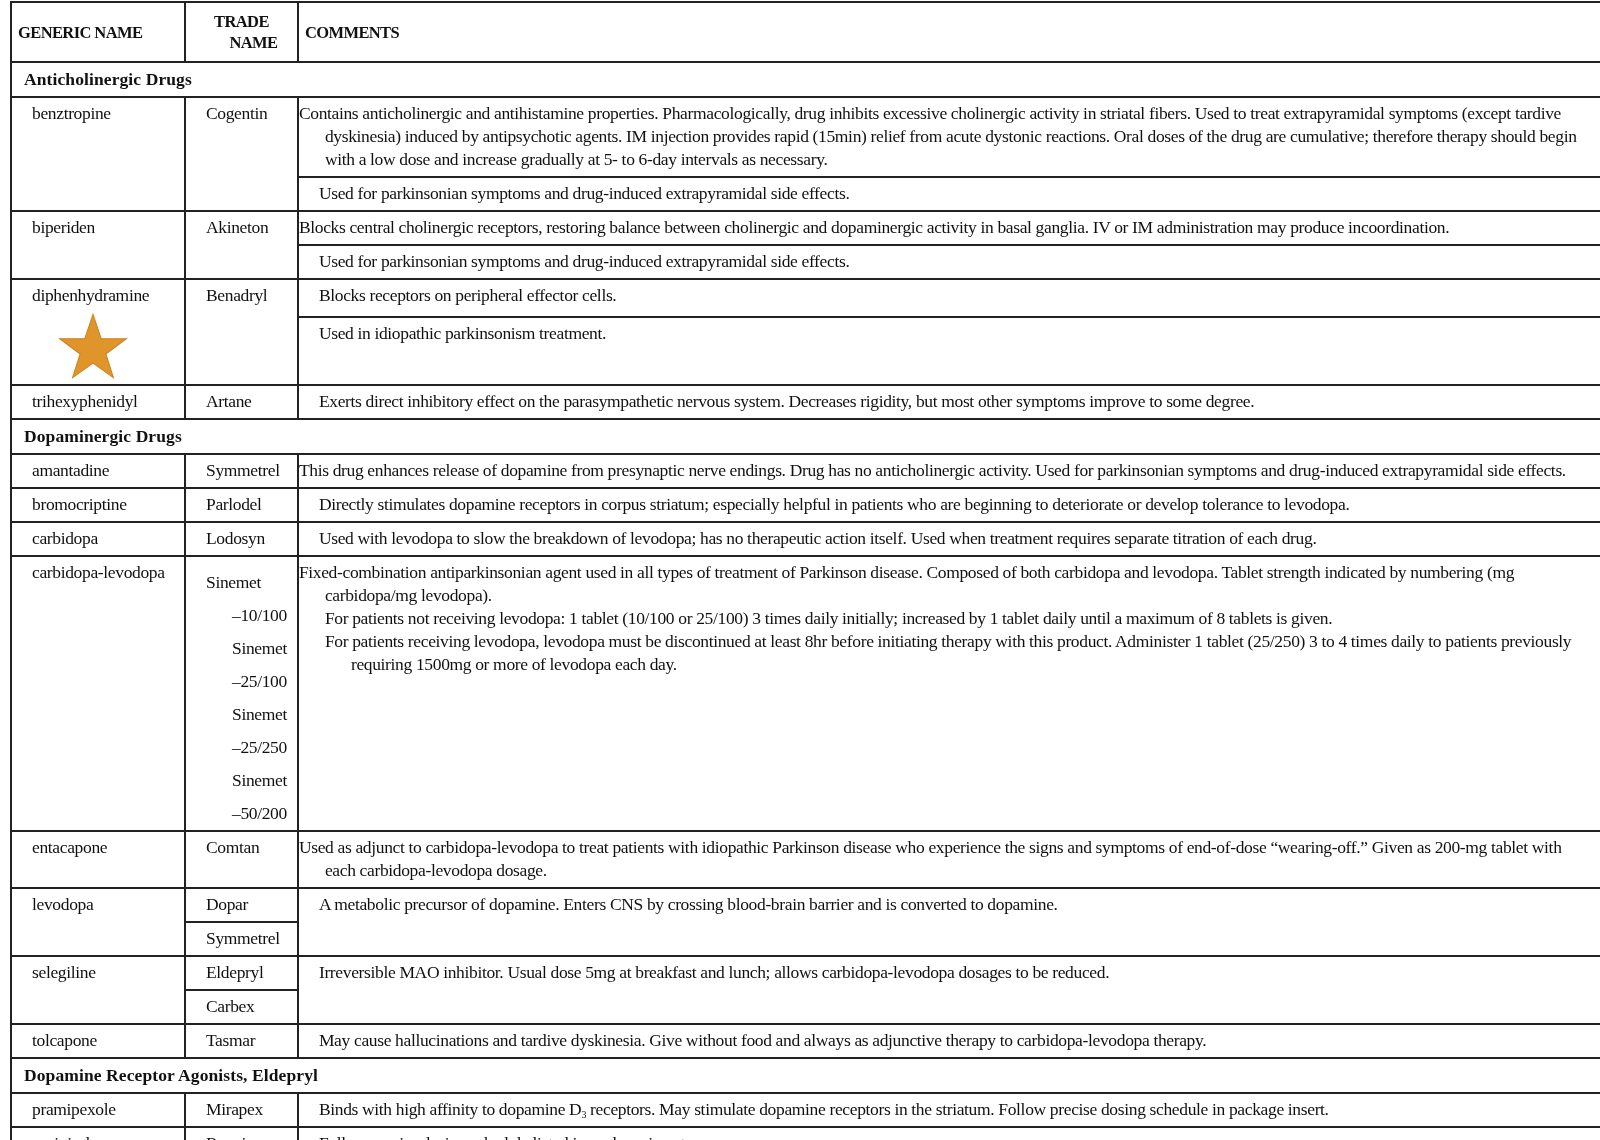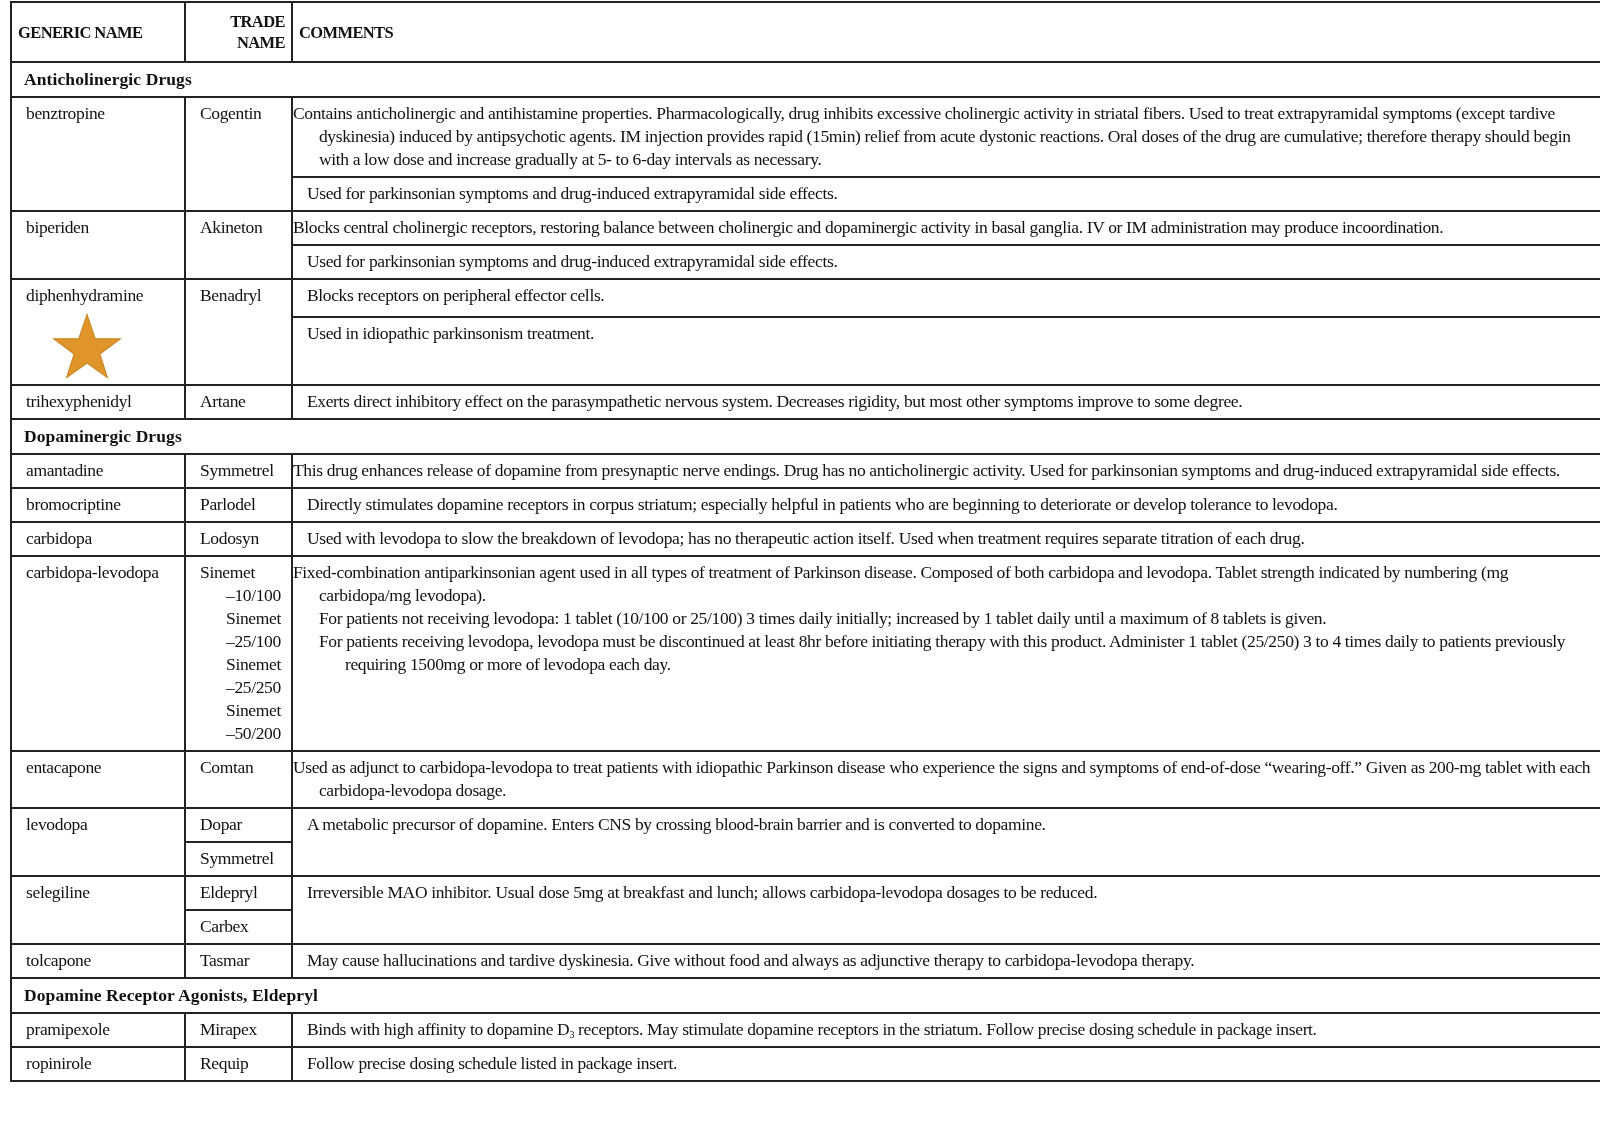--- a/index.html
+++ b/index.html
@@ -8,36 +8,36 @@
     position: absolute; left: 10px; top: 1px;
     width: 1597px;
     border-collapse: collapse;
     font-size: 17.5px;
     letter-spacing: -0.35px;
     line-height: 23px;
   }
   #tbl td, #tbl th {
     border: 2px solid #222;
     vertical-align: top;
-    padding: 4px 10px 5px 14px;
+    padding: 4px 10px 5px 20px;
     text-align: left;
   }
   #tbl thead th {
     font-weight: bold; font-size: 16.5px; letter-spacing: -0.6px;
     height: 50px; vertical-align: middle; padding: 4px 6px;
   }
-  #tbl thead th.trade { text-align: right; line-height: 21px; border-radius: 18px; }
+  #tbl thead th.trade { text-align: center; line-height: 21px; border-radius: 18px; }
   #tbl thead th.trade span { display:block; }
   #tbl thead th.trade span.l2 { padding-left: 24px; }
   #tbl tr.section td { font-weight: bold; letter-spacing: 0.1px; padding: 5px 12px; }
   col.c1 { width: 174px; }
   col.c2 { width: 106px; }
   .hang { padding-left: 26px !important; text-indent: -26px; border-radius: 19px; }
   .hang .para { display: block; }
-  .tradeblock span { display: block; }
+  .tradeblock span { display: block; margin-top: 10px; }
   .tradeblock span.indent { padding-left: 26px; }
   .star { display:block; margin: 6px 0 0 22px; width: 78px; height: 66px; }
   sub { font-size: 10px; vertical-align: -3px; line-height: 0; }
 </style>
 </head>
 <body>
 
 <table id="tbl">
   <colgroup>
       <col class="c1">

